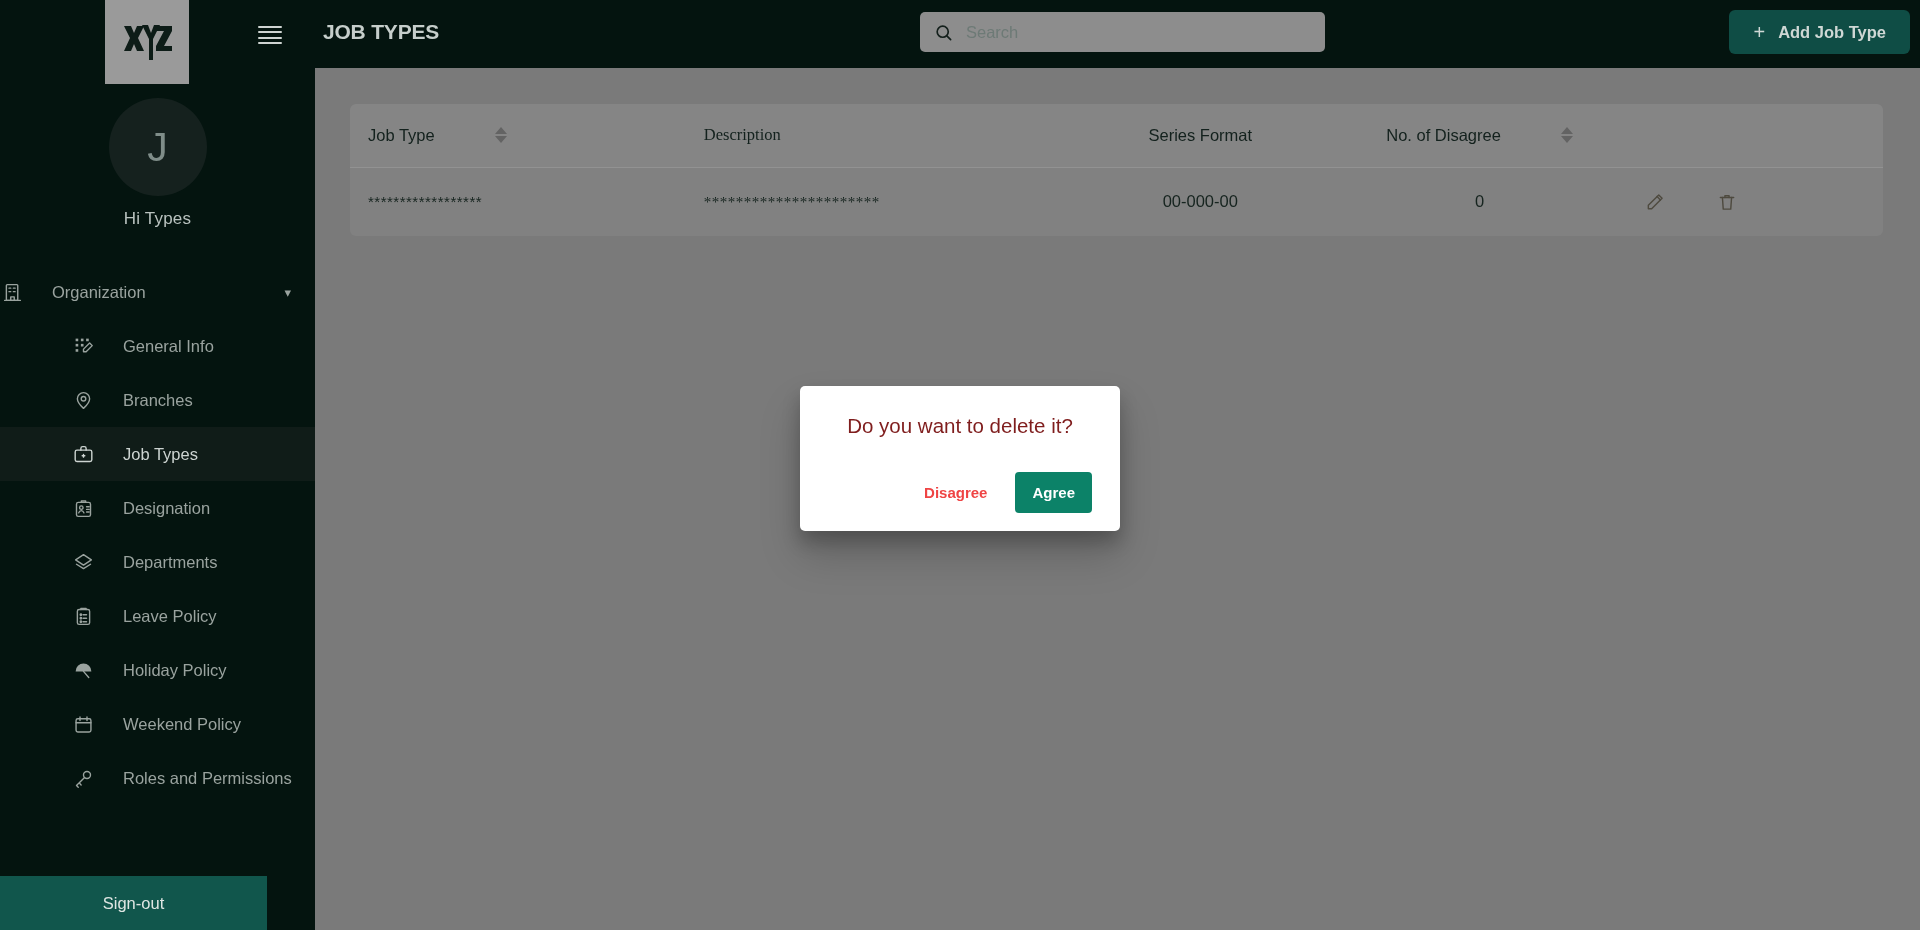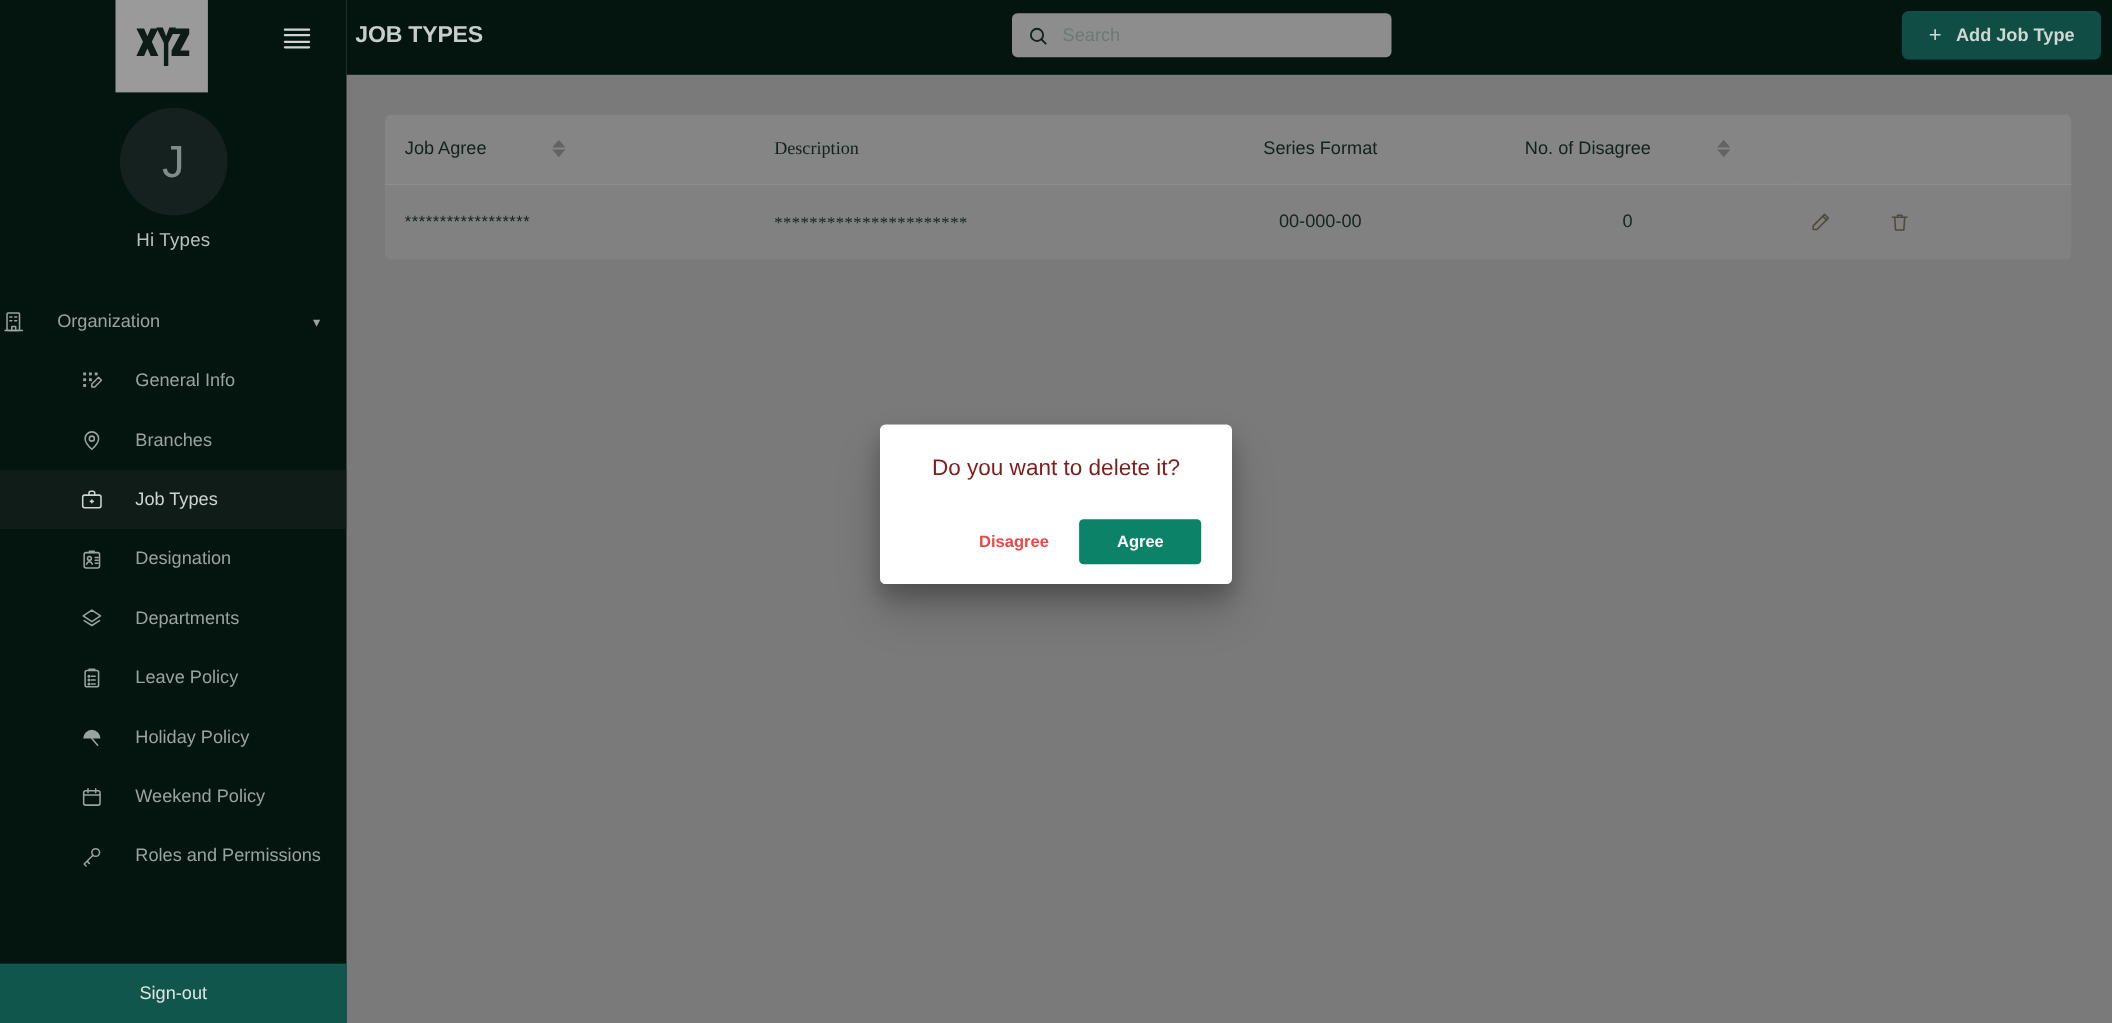--- a/index.html
+++ b/index.html
@@ -65,42 +65,42 @@
   .nav-item .ico svg { width: 21px; height: 21px; stroke: currentColor; fill: none; stroke-width: 1.6; stroke-linecap: round; stroke-linejoin: round; }
   .nav-item.lvl0 { }
   .nav-item.lvl0 .lbl { margin-left: 28px; }
   .nav-item.lvl1 { padding-left: 71px; }
   .nav-item.lvl1 .lbl { margin-left: 28px; }
   .nav-item.active { background: #101c18; }
   .nav-item.active .lbl, .nav-item.active .ico { color: #cdd4d1; }
   .chev { position: absolute; right: 24px; color: #9aa39f; font-size: 13px; }
 
   .signout {
-    flex: none; height: 54px; width: 315px;
+    flex: none; height: 54px; width: 267px;
     background: #11564c;
     color: #dfe6e3; font-size: 16.5px;
     display: flex; align-items: center; justify-content: center;
     cursor: pointer;
   }
 
   
   .header {
     position: absolute; left: 315px; top: 0;
     width: 1605px; height: 68px;
     background: #04140f;
     z-index: 20;
   }
   .page-title {
     position: absolute; left: 8px; top: 20px;
     color: #c6cecb; font-size: 21px; font-weight: bold;
     letter-spacing: -.2px;
   }
   .search-box {
     position: absolute; left: 605px; top: 12px;
-    width: 345px; height: 40px;
+    width: 405px; height: 40px;
     background: #8d8d8d;
     border-radius: 5px;
     display: flex; align-items: center;
     padding: 0 14px;
   }
   .search-box svg { width: 19px; height: 19px; stroke: #14201c; fill: none; stroke-width: 2.1; stroke-linecap: round; }
   .search-input {
     border: 0; outline: 0; background: transparent;
     margin-left: 13px;
     font-family: "Liberation Sans", sans-serif;
@@ -177,21 +177,21 @@
   .dlg-actions { display: flex; align-items: center; justify-content: flex-end; gap: 12px; margin-top: 34px; }
   .btn-disagree {
     background: transparent; border: 0;
     color: #ef4444; font-size: 15px; font-weight: bold;
     padding: 10px 16px; border-radius: 4px; cursor: pointer;
     font-family: "Liberation Sans", sans-serif;
   }
   .btn-agree {
     background: #0c8268; border: 0; color: #fff;
     font-size: 15px; font-weight: bold;
-    padding: 12px 34px; border-radius: 4px; cursor: pointer;
+    padding: 12px 17px; border-radius: 4px; cursor: pointer;
     font-family: "Liberation Sans", sans-serif;
   }
 </style>
 </head>
 <body>
 
 <div id="app">
 
   <aside class="sidebar">
     <div class="sb-top">
@@ -361,21 +361,21 @@
     </button>
   </header>
 
   <main class="main">
     <div class="card">
       <table>
         <thead>
           <tr>
             <th class="col-a">
               <div class="th-in">
-                <span>Job Agree</span>
+                <span>Job Type</span>
                 <span class="sorter">
                     <i class="up"></i>
                     <i class="dn"></i>
                   </span>
               </div>
             </th>
             <th class="col-b">
               <div class="th-in">
                 <span>Description</span>
               </div>

